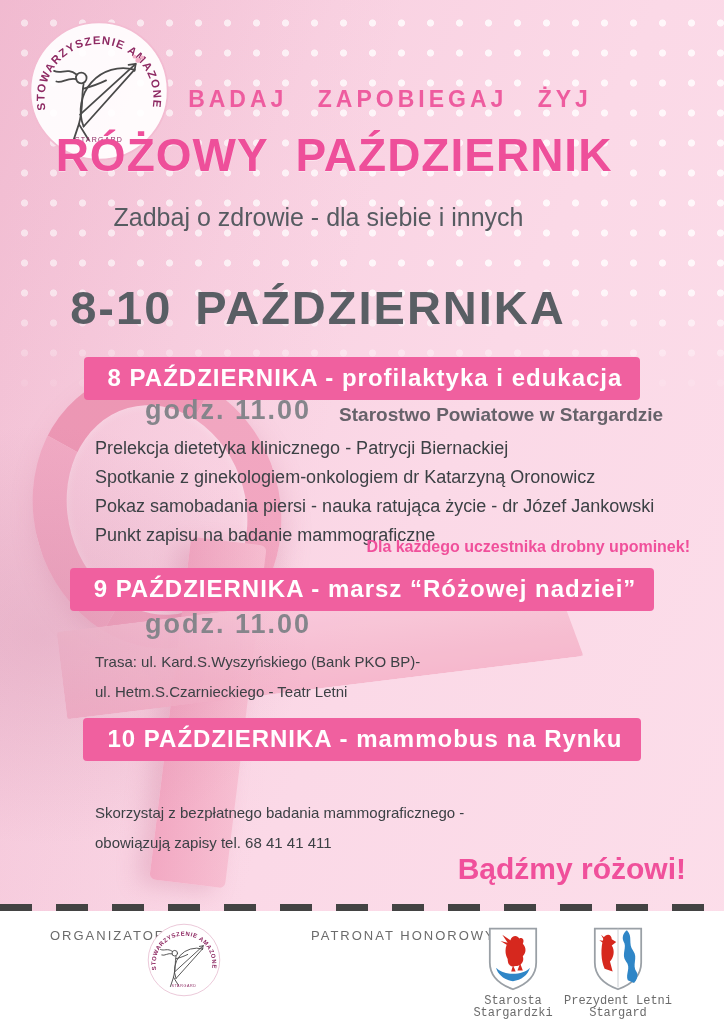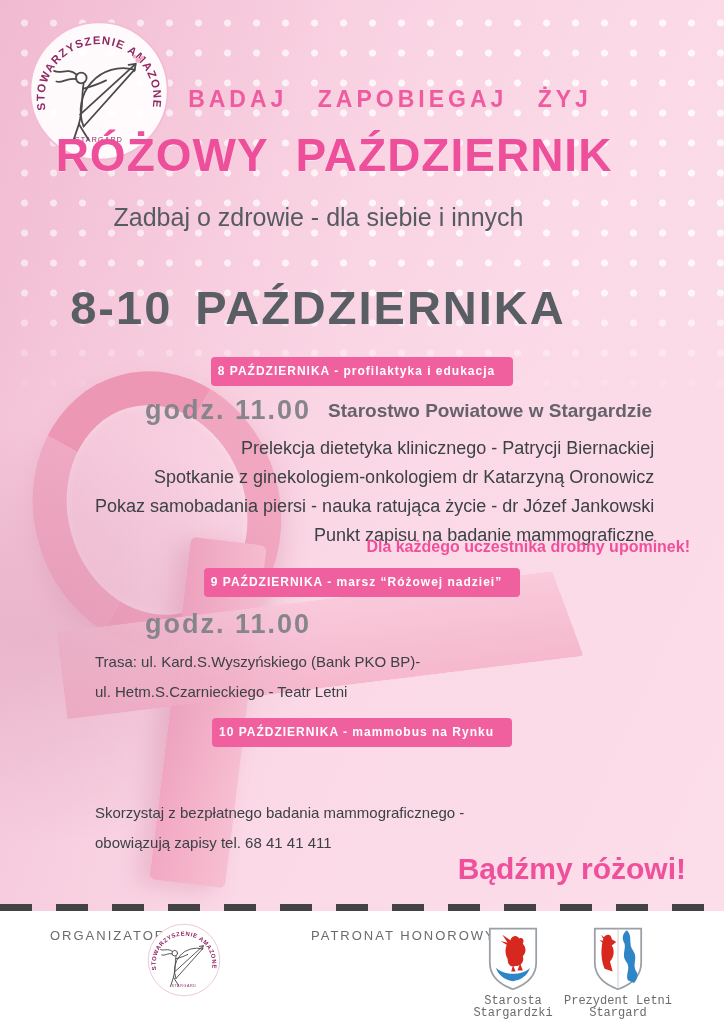--- a/index.html
+++ b/index.html
@@ -51,27 +51,27 @@
   .title{left:0;top:128px;width:668px;text-align:center;
     color:#ee4f9a;font-size:46px;font-weight:bold;letter-spacing:1px;word-spacing:14px;
     text-shadow:0 1px 0 rgba(255,255,255,.4);}
   .subtitle{left:0;top:203px;width:637px;text-align:center;
     color:#565b61;font-size:25px;}
   .date-heading{left:0;top:280px;width:636px;text-align:center;
     color:#595e64;font-size:47px;font-weight:bold;letter-spacing:2px;word-spacing:8px;}
   .banner-row{left:0;width:724px;text-align:center;}
   .banner{
     display:inline-block;background:#f0609f;color:#ffffff;
-    font-size:12px;font-weight:bold;letter-spacing:1px;
-    padding:7px 18px 8px 7px;border-radius:4px;
-  }
-  .time-row{display:flex;align-items:center;gap:17px;left:145px;}
+    font-size:24px;font-weight:bold;letter-spacing:1px;
+    padding:7px 18px 8px 24px;border-radius:4px;
+  }
+  .time-row{display:flex;align-items:flex-end;gap:28px;left:145px;}
   .time{color:#85858b;font-size:27px;font-weight:bold;letter-spacing:2px;white-space:nowrap;}
   .place{color:#66626a;font-size:19px;font-weight:bold;white-space:nowrap;}
-  .body-lines{left:95px;color:#3c4145;font-size:18px;line-height:29px;text-align:right;}
+  .body-lines{left:95px;color:#3c4145;font-size:18px;line-height:29px;}
   .route-lines,.info-lines{left:95px;color:#3c4145;font-size:15px;line-height:30px;}
   .gift-note{right:34px;top:538px;color:#f0509b;font-size:16px;font-weight:bold;}
   .closing{right:38px;top:852px;color:#f0509b;font-size:30px;font-weight:bold;}
   .dashed-divider{
     position:absolute;left:0;top:904px;width:724px;height:7px;
     background:repeating-linear-gradient(90deg,#434343 0 32px,transparent 32px 56px);
   }
   
   .footer{position:absolute;left:0;top:911px;width:724px;height:113px;background:#ffffff;}
   .footer-label{position:absolute;color:#6b6b6b;font-size:13px;letter-spacing:2px;}

